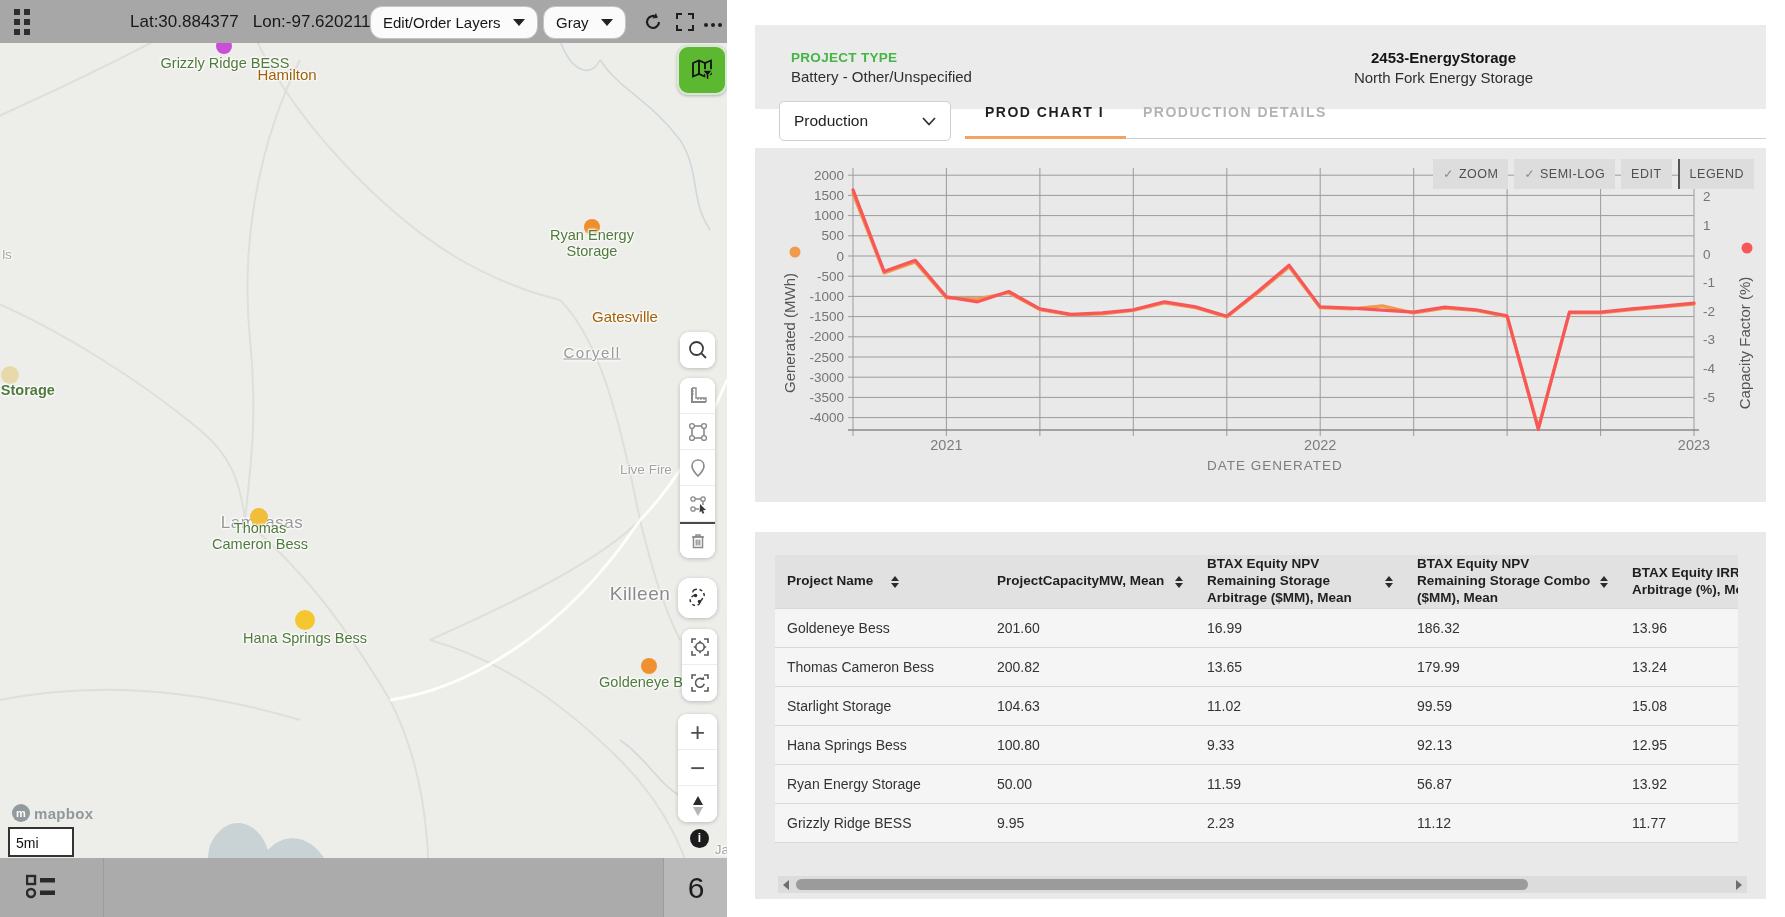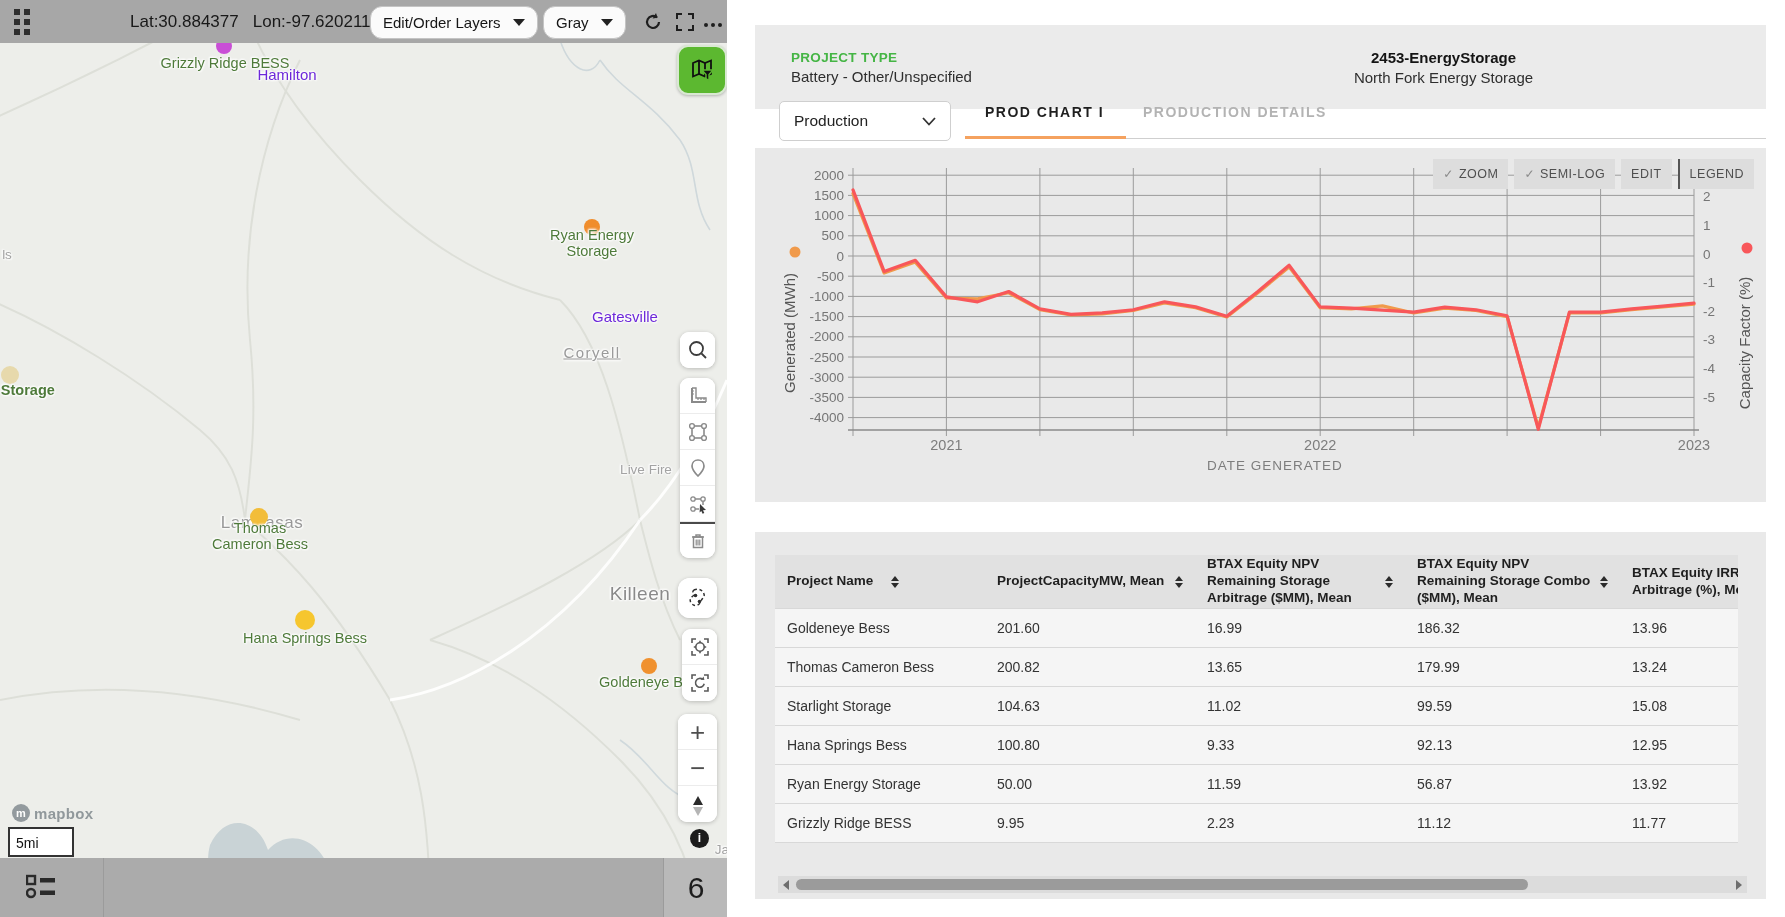--- a/index.html
+++ b/index.html
@@ -18,21 +18,21 @@
   .tb-btn{position:absolute;top:6px;height:31px;background:#fbfbfb;border:1px solid #c4c4c4;border-radius:12px;display:flex;align-items:center;padding:0 12px;font-size:15px;color:#161616;cursor:pointer;}
   .caret{width:0;height:0;border-left:6px solid transparent;border-right:6px solid transparent;border-top:7px solid #222;margin-left:12px;}
   .tb-ic{position:absolute;top:10px;width:24px;height:24px;display:flex;align-items:center;justify-content:center;cursor:pointer;}
   
   #filter-btn{position:absolute;left:677px;top:45px;width:46px;height:46px;background:#5cb830;border:2px solid #d9e8d2;border-radius:11px;box-shadow:0 1px 3px rgba(0,0,0,.25);display:flex;align-items:center;justify-content:center;cursor:pointer;z-index:31;}
   
   #map-markers .dot{position:absolute;border-radius:50%;transform:translate(-50%,-50%);z-index:6;cursor:pointer;}
   .mlabel{position:absolute;transform:translate(-50%,-50%);white-space:pre-line;text-align:center;z-index:5;
     text-shadow:0 0 3px #fff,0 0 3px #fff,1px 1px 2px #fff,-1px -1px 2px #fff;}
   .mlabel.project{color:#4e7a3a;font-size:14.5px;z-index:8;font-weight:400;}
-  .mlabel.city{color:#6d28d9;font-size:15px;}
+  .mlabel.city{color:#a16207;font-size:15px;}
   .mlabel.city-lg{color:#8a8a8a;font-size:19px;letter-spacing:.5px;}
   .mlabel.city-lg2{color:#989898;font-size:17px;letter-spacing:.5px;}
   .mlabel.city-sm{color:#a3a3a3;font-size:13.5px;}
   .mlabel.county{color:#9a9a9a;font-size:15px;letter-spacing:1.5px;text-decoration:underline;}
   
   .mtb{position:absolute;left:680px;width:35px;background:#fff;border-radius:9px;box-shadow:0 1px 4px rgba(0,0,0,.22);z-index:20;overflow:hidden;}
   .mtb button{display:block;width:35px;height:36px;background:#fff;border:none;border-bottom:1px solid #ececec;margin:0;padding:0;cursor:pointer;}
   .mtb button:last-child{border-bottom:none;}
   .mtb button.divider-top{border-top:2px solid #4a4a4a;}
   .mtb svg{vertical-align:middle;}

